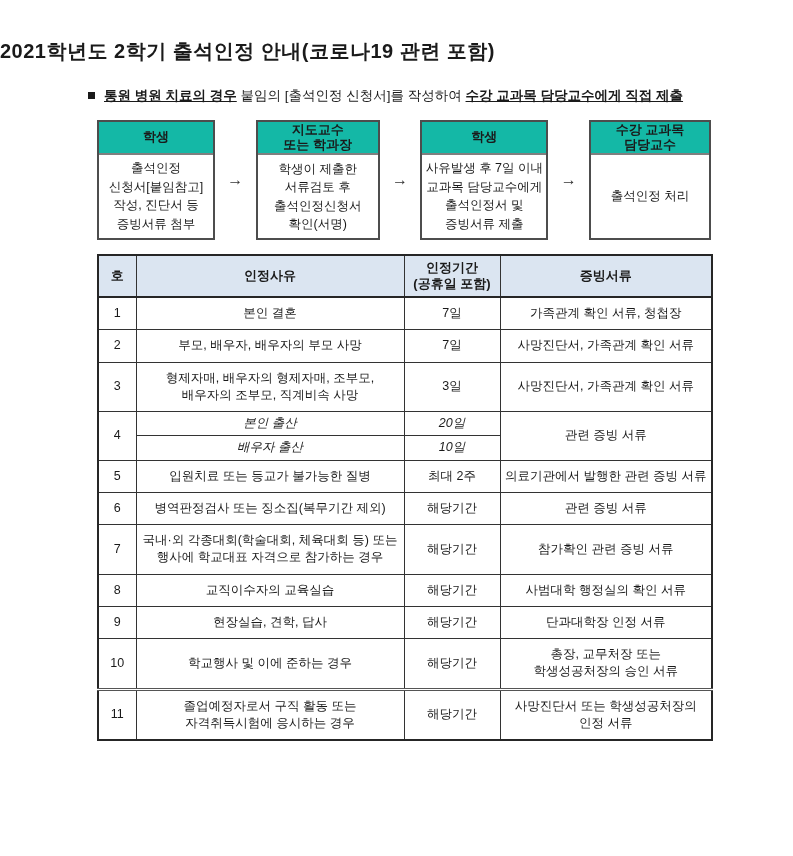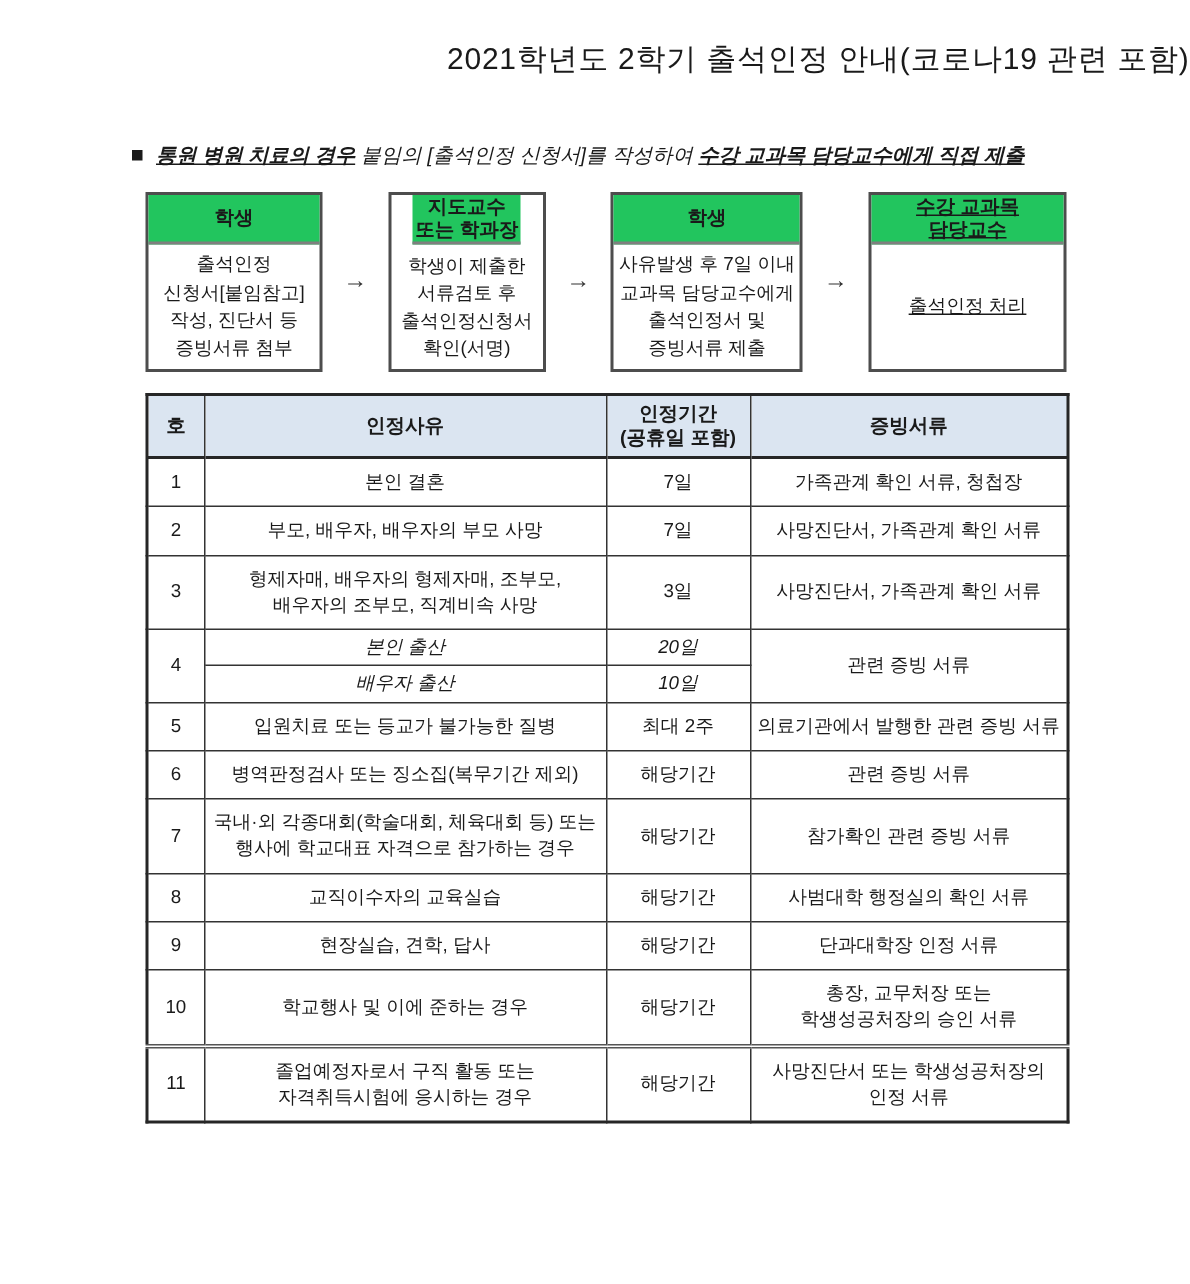--- a/index.html
+++ b/index.html
@@ -7,33 +7,33 @@
     width:793px; height:856px;
     font-family:"Liberation Sans","DejaVu Sans",sans-serif;
     color:#1a1a1a;
     -webkit-font-smoothing:antialiased;
     overflow:hidden;
   }
   .doc { position:relative; width:793px; height:856px; }
 
   
   .title {
-    margin:0; padding-top:26px;
-    text-align:right;
-    font-size:20px; font-weight:normal;
+    margin:0; padding-top:38px;
+    text-align:left;
+    font-size:20px; font-weight:bold;
     letter-spacing:0.5px;
   }
 
   
   .notice {
     display:flex; align-items:flex-start;
     margin-left:88px; margin-right:60px;
     font-size:13.5px; line-height:1.6;
   }
-  .notice-1 { margin-top:40px;font-style:italic; }
+  .notice-1 { margin-top:20px; }
   .notice-2 { margin-top:40px; }
   .sq-bullet {
     display:inline-block; width:7px; height:7px;
     background:#1a1a1a; margin:7px 9px 0 0; flex:0 0 auto;
   }
   .bold-u { font-weight:bold; text-decoration:underline; }
   .notice-text { white-space:normal; }
   .notice-text div { white-space:pre-line; }
 
   
@@ -41,25 +41,25 @@
     display:flex; justify-content:space-between; align-items:stretch;
     margin:13px 0 0 97px; width:614px; height:120px;
   }
   .fbox {
     border:2px solid #4d4d4d;
     display:flex; flex-direction:column;
     box-sizing:border-box;
     background:#fff;
   }
   .fbox:nth-child(1){ width:118px; }
-  .fbox:nth-child(3){ width:105px;align-items:center; }
+  .fbox:nth-child(3){ width:124px; }
   .fbox:nth-child(5){ width:128px; }
-  .fbox:nth-child(7){ width:132px;text-decoration:underline; }
+  .fbox:nth-child(7){ width:122px; }
   .fhead {
-    background:#22c55e;
+    background:#14b8a6;
     border-bottom:2px solid #7f7f7f;
     min-height:33px;
     display:flex; align-items:center; justify-content:center;
     text-align:center; font-weight:bold; font-size:13px;
     line-height:1.15; white-space:pre-line;
     padding:1px 2px; box-sizing:border-box;
   }
   .fbody {
     flex:1;
     display:flex; align-items:center; justify-content:center;

